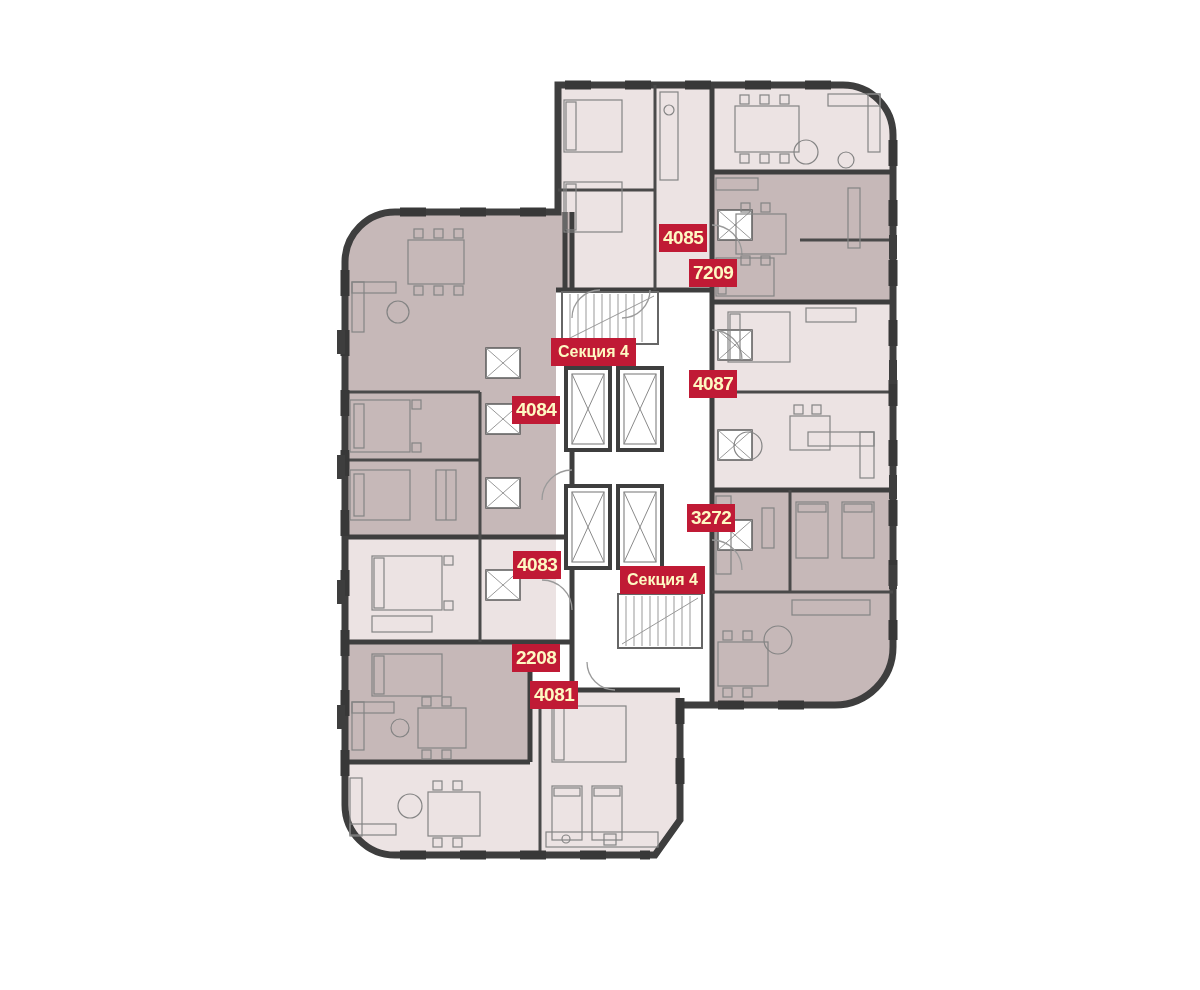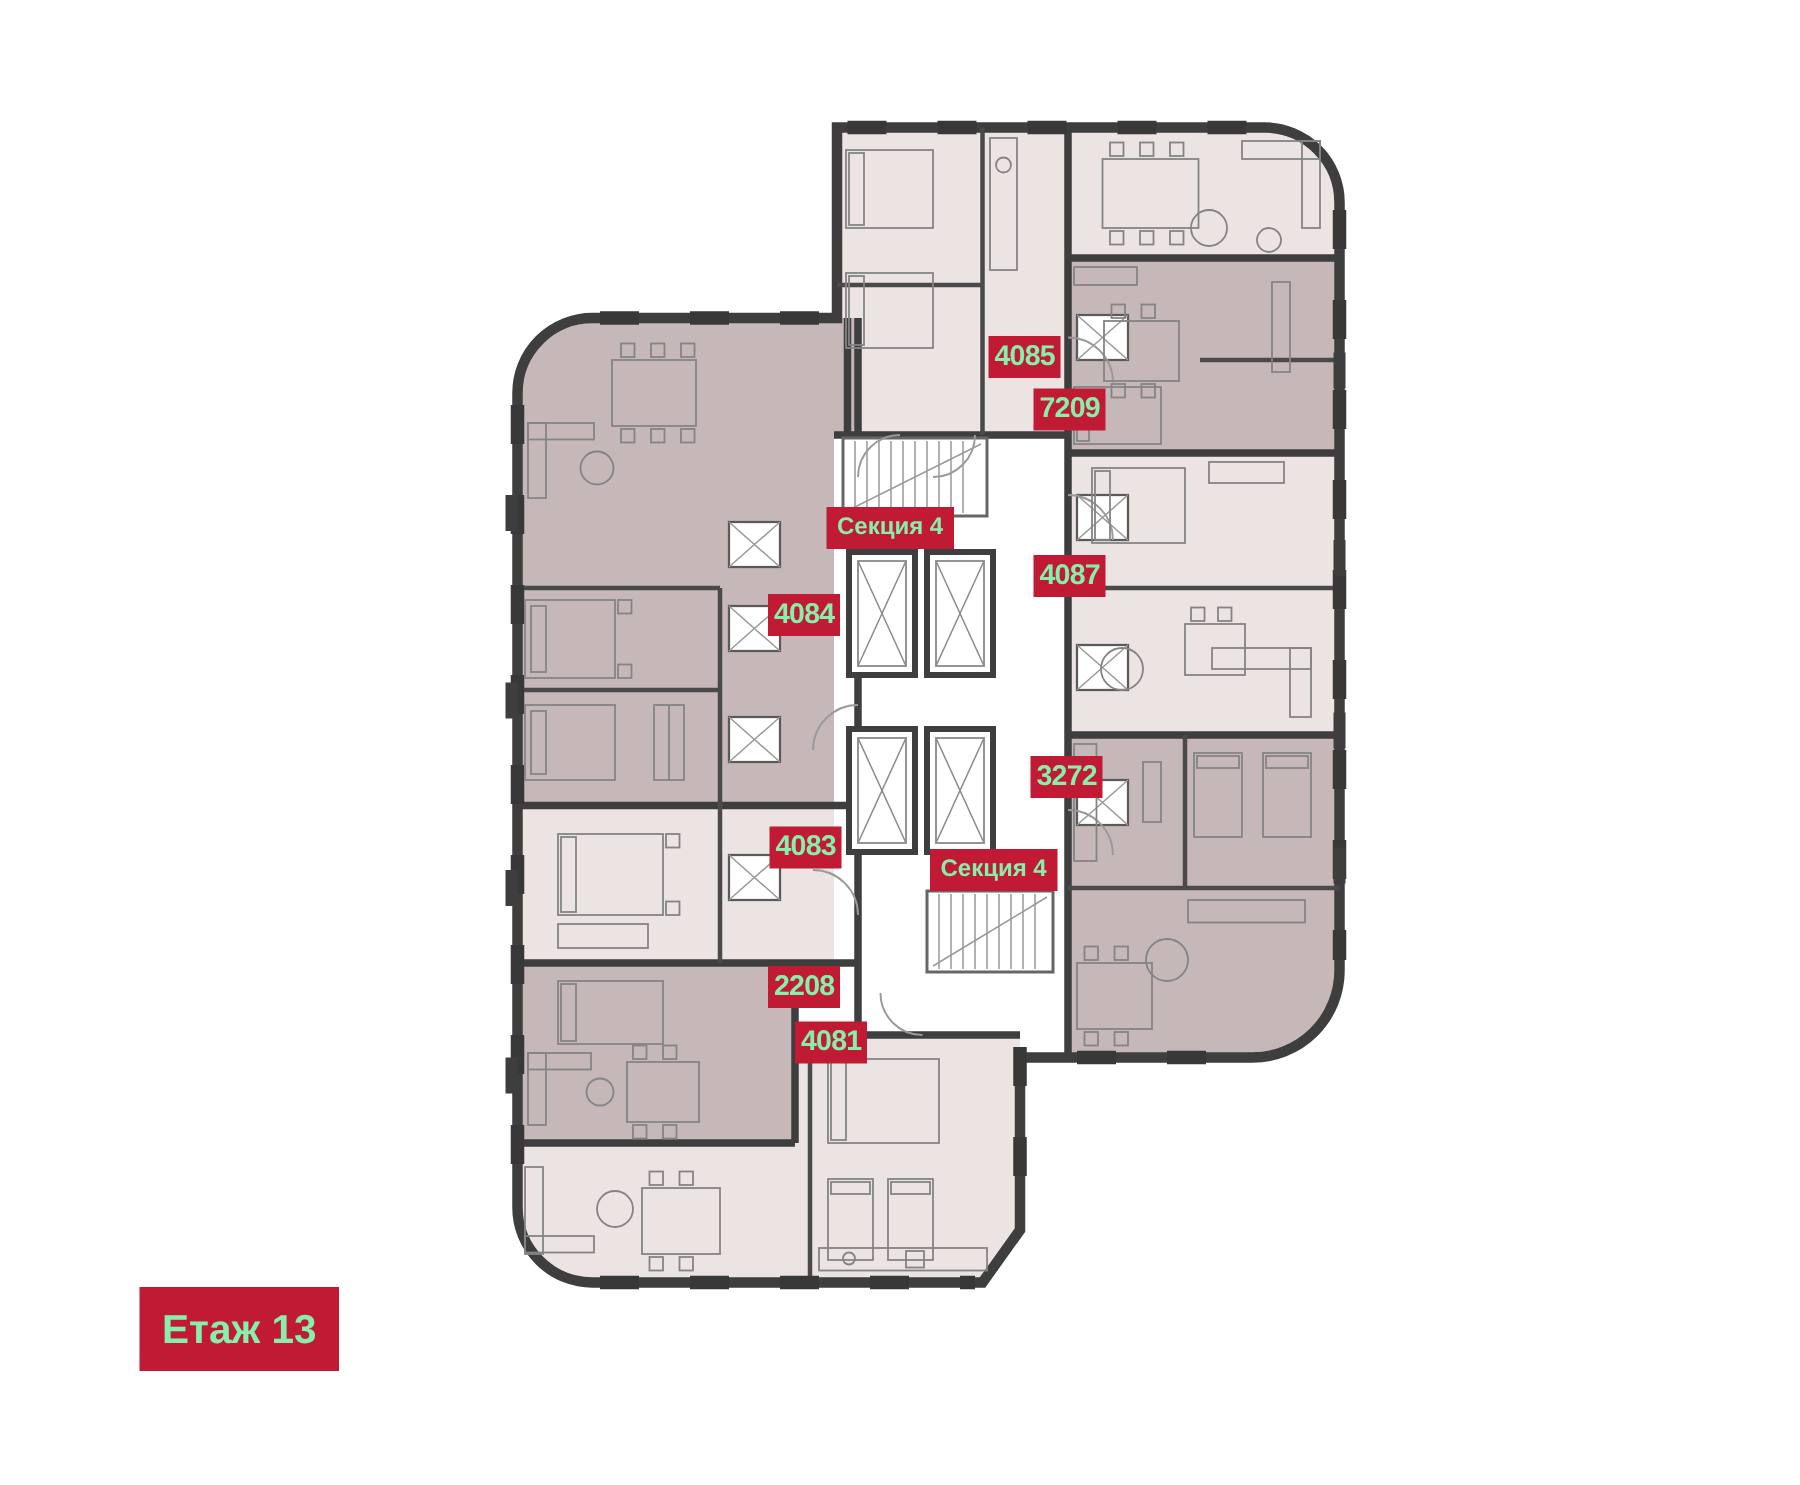--- a/index.html
+++ b/index.html
@@ -11,21 +11,21 @@
   }
   html,body{margin:0;padding:0;background:var(--background);}
   .canvas{position:relative;width:1200px;height:990px;background:var(--background);overflow:hidden;
           font-family:"Liberation Sans",sans-serif;}
   .plan-svg{position:absolute;left:0;top:0;}
   .f-light{fill:var(--apartment-light);}
   .f-dark{fill:var(--apartment-dark);}
   .wall{stroke:var(--wall-dark);fill:none;}
   .thin{stroke:#4a4a4a;fill:none;}
   .furn{stroke:#848484;stroke-width:1.2;fill:none;}
-  .badge{position:absolute;background:var(--badge-red);color:#86efac;display:flex;align-items:center;
+  .badge{position:absolute;background:var(--badge-red);color:#fef9c3;display:flex;align-items:center;
          justify-content:center;font-weight:700;z-index:30;}
   .badge-num{height:28px;padding:0 4px;font-size:19px;letter-spacing:-0.5px;}
   .badge-sec{height:28px;padding:0 7px;font-size:16px;}
   .badge-floor{width:133px;height:56px;font-size:27px;}
   .watermark{position:absolute;top:414px;left:0;width:1200px;height:180px;z-index:20;pointer-events:none;}
   .wm{position:absolute;top:0;font-family:"Liberation Serif",serif;font-size:160px;line-height:1;
       color:#fff;opacity:.52;transform:scaleX(.7);transform-origin:left top;letter-spacing:6px;}
 </style>
 </head>
 <body>
@@ -329,15 +329,14 @@
 <div class="badge badge-num" style="left:689px;top:370px">4087</div>
 <div class="badge badge-num" style="left:687px;top:504px">3272</div>
 <div class="badge badge-num" style="left:512px;top:396px">4084</div>
 <div class="badge badge-num" style="left:513px;top:551px">4083</div>
 <div class="badge badge-num" style="left:512px;top:644px">2208</div>
 <div class="badge badge-num" style="left:530px;top:681px">4081</div>
 
 <div class="badge badge-sec" style="left:551px;top:338px">Секция 4</div>
 <div class="badge badge-sec" style="left:620px;top:566px">Секция 4</div>
 
-<div class="badge badge-floor" style="left:93px;top:858px">Етаж 13</div>
 
 </div>
 
 </body></html>

